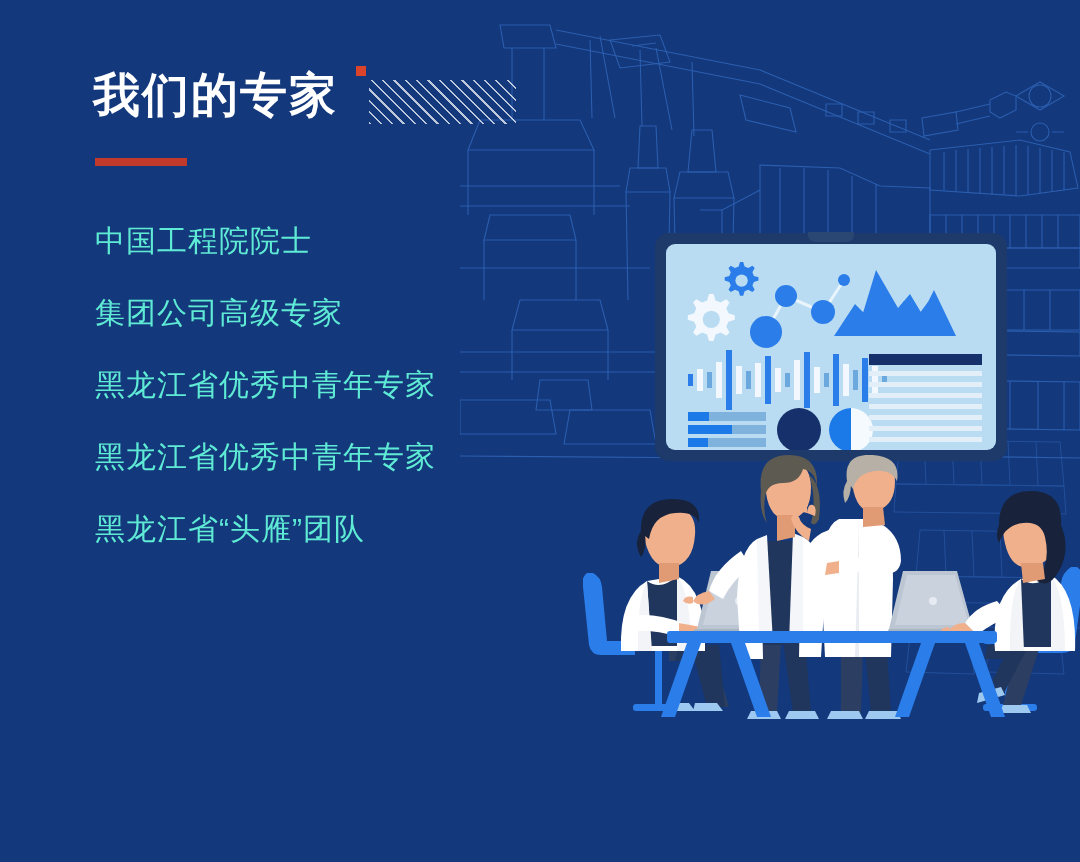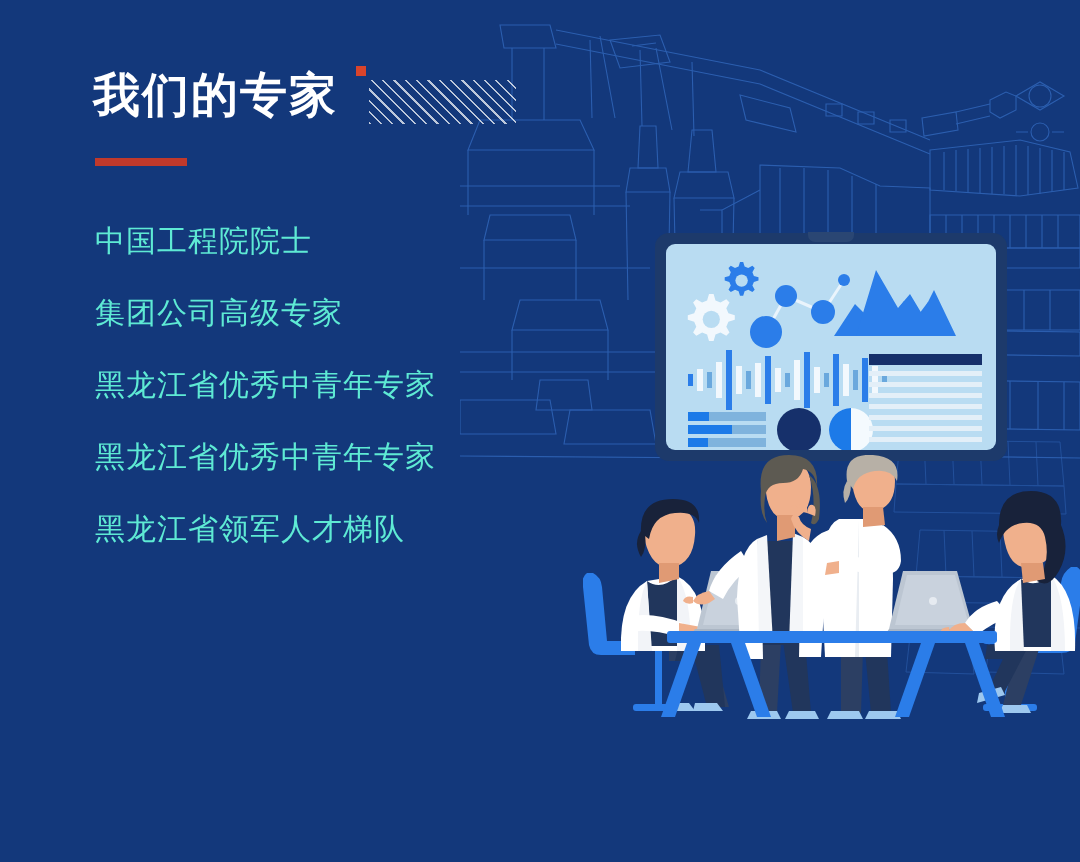--- a/index.html
+++ b/index.html
@@ -237,21 +237,21 @@
     <div class="title-accent-square"></div>
   </div>
 
   <div class="title-rule"></div>
 
   <div class="expert-list">
     <div class="expert-item">中国工程院院士</div>
     <div class="expert-item">集团公司高级专家</div>
     <div class="expert-item">黑龙江省优秀中青年专家</div>
     <div class="expert-item">黑龙江省优秀中青年专家</div>
-    <div class="expert-item">黑龙江省领军人才梯队</div>
+    <div class="expert-item">黑龙江省“头雁”团队</div>
   </div>
 
   <div class="card-outer">
     <div class="card-notch"></div>
     <div class="card-inner">
       <svg class="card-svg" viewBox="0 0 330 206" xmlns="http://www.w3.org/2000/svg">
 
         <g fill="#2b7de9" transform="translate(57,18)">
           <path d="M17 0 l3.2 0 1.4 4.6 3.6 1.5 4.2-2.3 2.3 2.3 -2.3 4.2 1.5 3.6 4.6 1.4 0 3.2
                    -4.6 1.4 -1.5 3.6 2.3 4.2 -2.3 2.3 -4.2-2.3 -3.6 1.5 -1.4 4.6 -3.2 0 -1.4-4.6

